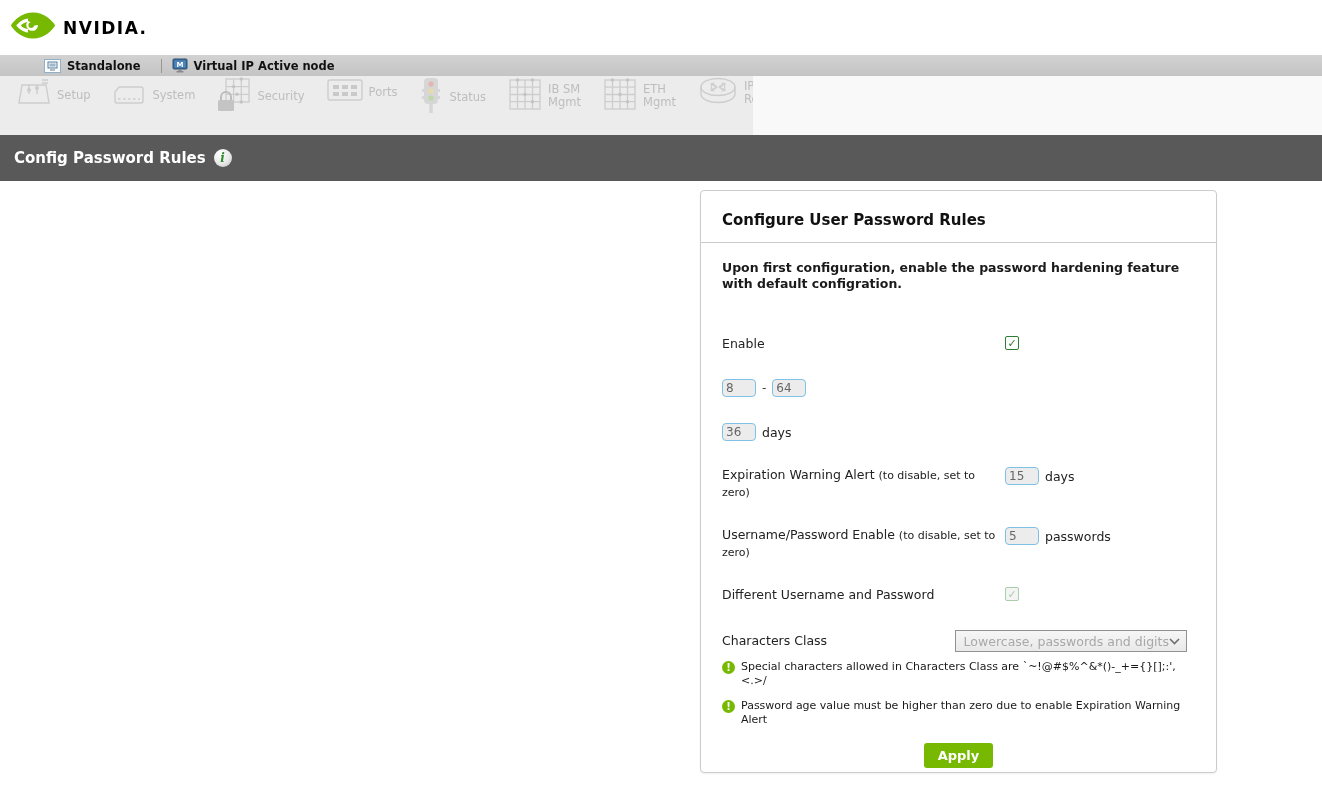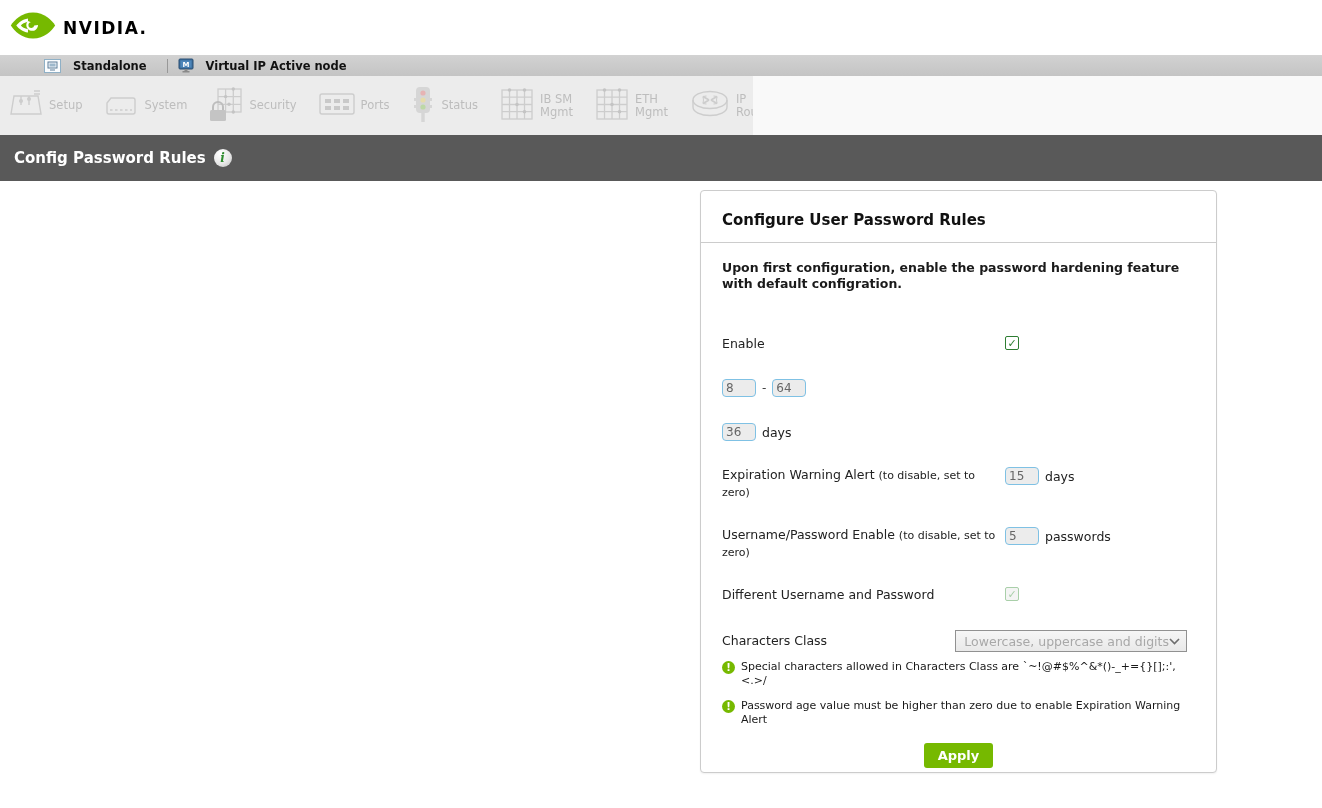--- a/index.html
+++ b/index.html
@@ -19,28 +19,28 @@
     font-family:"DejaVu Sans","Liberation Sans",sans-serif;color:#1a1a1a;}
 
   
   .top-header{height:55px;background:#fff;display:flex;align-items:center;padding-left:10px;}
   .logo{display:flex;align-items:center;gap:7px;}
   .logo-text{font-size:17px;font-weight:800;letter-spacing:1.5px;color:#000;}
 
   
   .tab-bar{height:21px;background:linear-gradient(#d2d2d2,#c4c4c4);display:flex;align-items:center;
     padding-left:44px;font-size:11.5px;font-weight:bold;color:#111;}
-  .tab-item{display:flex;align-items:center;gap:12px;height:100%;padding:0 10px 0 0;cursor:pointer;}
+  .tab-item{display:flex;align-items:center;gap:6px;height:100%;padding:0 10px 0 0;cursor:pointer;}
   .tab-sep{width:1px;height:14px;background:#989898;margin:0 10px;}
   .mini-monitor-box{width:17px;height:14px;border:1px solid #8fb0c6;background:#fbfdff;
     display:flex;align-items:center;justify-content:center;}
 
   
   .toolbar{height:59px;display:flex;}
-  .toolbar-left{width:753px;background:var(--tool-gray);display:flex;align-items:center;padding-left:8px;}
+  .toolbar-left{width:753px;background:var(--tool-gray);display:flex;align-items:flex-start;padding-left:16px;}
   .toolbar-right{flex:1;background:var(--tool-gray-right);}
   .tb-item{display:flex;align-items:center;gap:5px;margin-right:21px;cursor:pointer;}
   .tb-label{font-size:11.5px;color:var(--faded-label);line-height:13px;}
   .tb-label span{display:block;}
 
   
   .page-header{height:46px;background:var(--dark-bar);display:flex;align-items:center;padding-left:14px;gap:8px;}
   .page-title{color:#fff;font-size:15px;font-weight:bold;}
   .info-icon{width:18px;height:18px;border-radius:50%;
     background:radial-gradient(circle at 35% 28%,#ffffff 0%,#e8e8e8 55%,#bdbdbd 100%);
@@ -338,21 +338,21 @@
       <div class="form-row">
         <div class="lbl">Different Username and Password</div>
         <div class="ctrl">
           <span class="cb disabled"></span>
         </div>
       </div>
 
       <div class="form-row row-select">
         <div class="lbl">Characters Class</div>
         <div class="select">
-          <span class="select-value">Lowercase, uppercase and digits</span>
+          <span class="select-value">Lowercase, passwords and digits</span>
           <span style="display:flex;">
             <svg width="11" height="7" viewBox="0 0 11 7">
                 <path d="M1 1 L5.5 5.5 L10 1" fill="none" stroke="#6e6e6e" stroke-width="1.6"></path>
               </svg>
           </span>
         </div>
       </div>
 
       <div class="note">
         <span class="note-icon">!</span>

